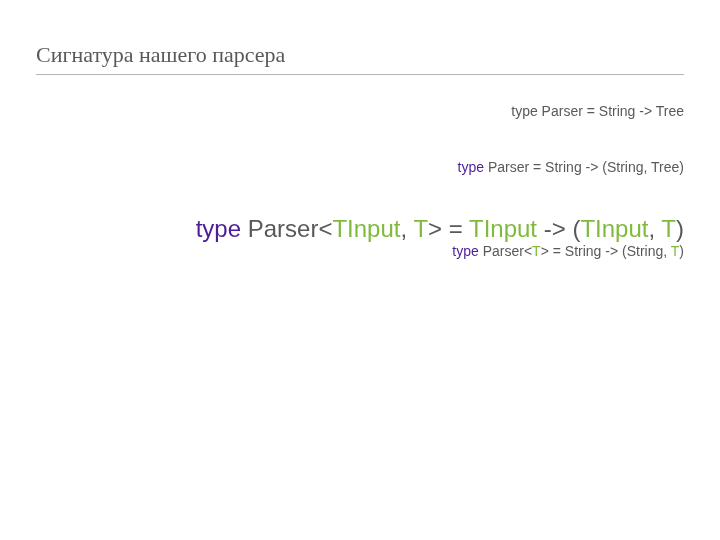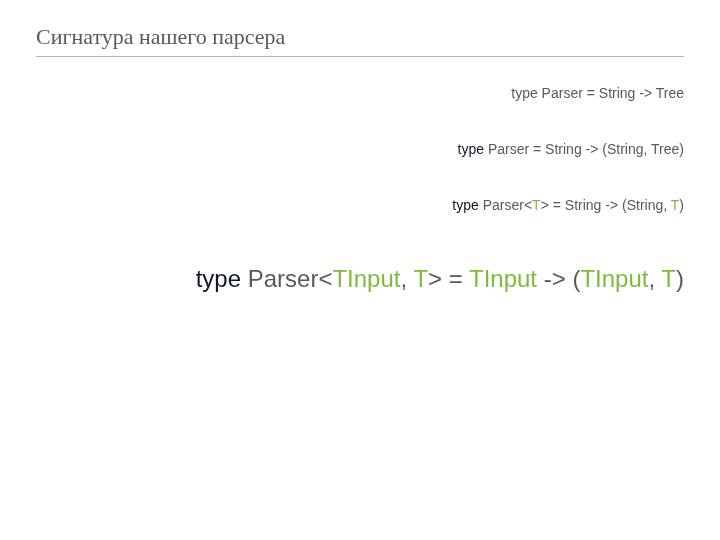--- a/index.html
+++ b/index.html
@@ -9,21 +9,21 @@
     height: 540px;
     background: #ffffff;
     font-family: "Segoe UI", "Helvetica Neue", Arial, sans-serif;
     color: #595959;
     overflow: hidden;
   }
   .slide {
     box-sizing: border-box;
     width: 720px;
     height: 454px;
-    padding: 24px 36px 0 36px;
+    padding: 42px 36px 0 36px;
     position: relative;
   }
   .title {
     font-family: Georgia, "Times New Roman", serif;
     font-size: 22px;
     font-weight: 400;
     color: #595959;
     margin: 0 0 6px 0;
   }
   .hr {
@@ -35,43 +35,43 @@
     text-align: right;
   }
   .code {
     font-family: "Segoe UI", "Helvetica Neue", Arial, sans-serif;
     white-space: nowrap;
   }
   .l1 { font-size: 14px; margin-bottom: 40px; color:#595959; }
   .l2 { font-size: 14px; margin-bottom: 40px; color:#595959; }
   .l3 { font-size: 14px; margin-bottom: 52px; color:#595959; }
   .l4 { font-size: 24px; color:#595959; }
-  .kw  { color: #0f172a; }   
+  .kw  { color: #4c1d95; }   
   .tp  { color: #7fba3c; }   
   .tx  { color: #595959; }   
 </style>
 </head>
 <body>
 
 <div class="slide">
   <h1 class="title">Сигнатура нашего парсера</h1>
   <hr class="hr">
 
   <div class="lines">
 
     <div class="code l1">
       <span class="tx">type Parser = String -&gt; Tree</span>
     </div>
 
     <div class="code l2">
       <span class="kw">type</span><span class="tx"> Parser = String -&gt; (String, Tree)</span>
     </div>
 
+    <div class="code l4">
+      <span class="kw">type</span><span class="tx"> Parser&lt;</span><span class="tp">TInput</span><span class="tx">, </span><span class="tp">T</span><span class="tx">&gt; = </span><span class="tp">TInput</span><span class="tx"> -&gt; (</span><span class="tp">TInput</span><span class="tx">, </span><span class="tp">T</span><span class="tx">)</span>
+    </div>
+
     <div class="code l3">
       <span class="kw">type</span><span class="tx"> Parser&lt;</span><span class="tp">T</span><span class="tx">&gt; = String -&gt; (String, </span><span class="tp">T</span><span class="tx">)</span>
-    </div>
-
-    <div class="code l4">
-      <span class="kw">type</span><span class="tx"> Parser&lt;</span><span class="tp">TInput</span><span class="tx">, </span><span class="tp">T</span><span class="tx">&gt; = </span><span class="tp">TInput</span><span class="tx"> -&gt; (</span><span class="tp">TInput</span><span class="tx">, </span><span class="tp">T</span><span class="tx">)</span>
     </div>
 
   </div>
 </div>
 
 </body></html>

